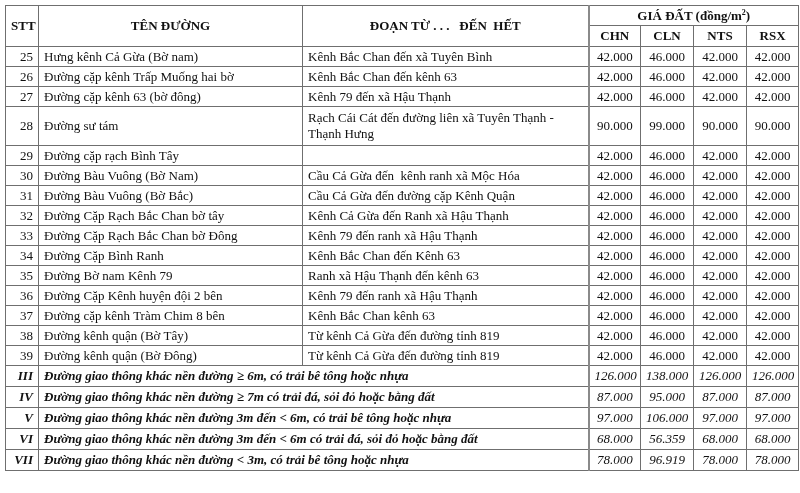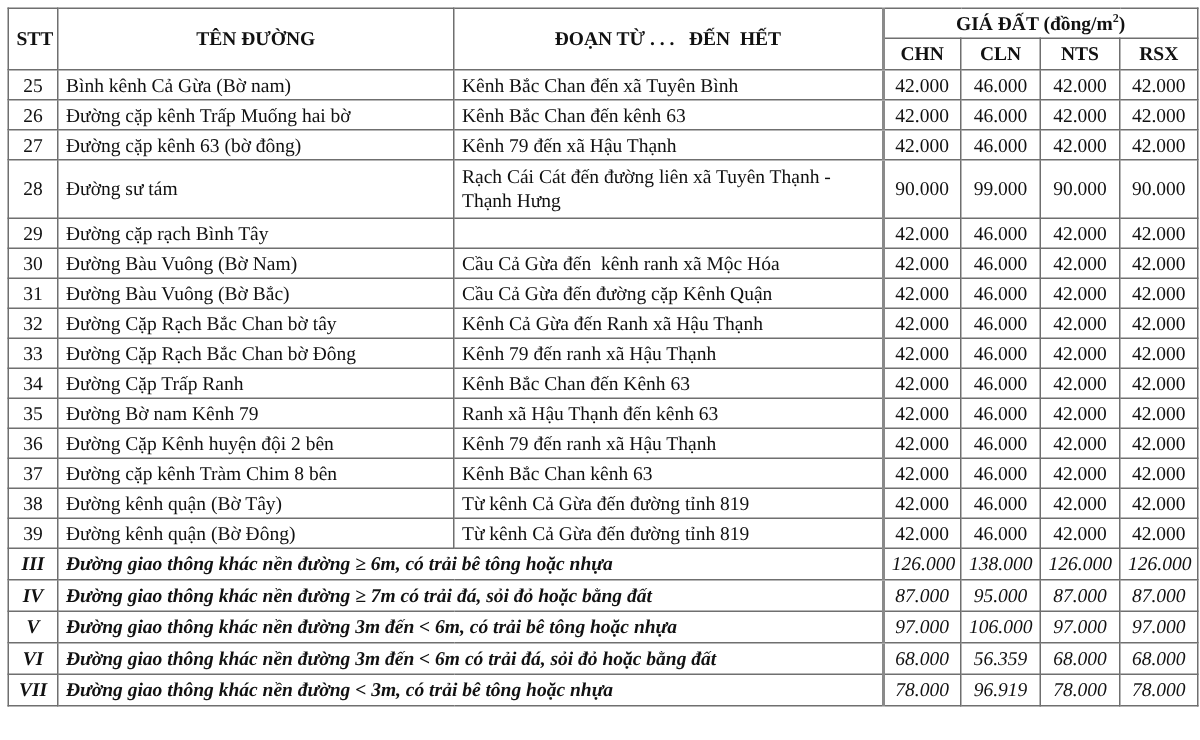--- a/index.html
+++ b/index.html
@@ -2,21 +2,21 @@
 <html><head>
 <meta charset="utf-8">
 <style>
   html, body { margin:0; padding:0; background:#ffffff; }
   body { width:800px; height:493px; overflow:hidden; font-family:"Liberation Serif","DejaVu Serif",serif; color:#111; }
   table.price { position:absolute; left:5px; top:5px; border-collapse:collapse; table-layout:fixed; width:793px; font-size:13px;border-radius:20px; }
   table.price td, table.price th { border:1px solid #6f6f6f; padding:0 5px; vertical-align:middle; line-height:16px; }
   table.price th { font-weight:bold; text-align:center; font-size:13px; }
   th.h-top { height:19px; }
   th.h-sub { height:20px; }
-  td.stt { text-align:center; }
+  td.stt { text-align:right; }
   td.num { text-align:center; padding:0 2px; }
   tr.r td { height:19px; }
   tr.r2 td { height:38px; }
   tr.b td { height:20px;font-style:italic; }
   tr.b td.name, tr.b td.stt { font-weight:bold; }
   sup { font-size:8px; line-height:0; }
   .thick-l { border-left:2px solid #8a8a8a !important;margin-top:28px; }
 </style>
 </head>
 <body>
@@ -41,21 +41,21 @@
     <tr>
       <th class="h-sub thick-l">CHN</th>
       <th class="h-sub">CLN</th>
       <th class="h-sub">NTS</th>
       <th class="h-sub">RSX</th>
     </tr>
   </thead>
   <tbody id="tbody">
     <tr class="r">
         <td class="stt">25</td>
-        <td>Bình kênh Cả Gừa (Bờ nam)</td>
+        <td>Hưng kênh Cả Gừa (Bờ nam)</td>
         <td>Kênh Bắc Chan đến xã Tuyên Bình</td>
         <td class="num thick-l">42.000</td>
         <td class="num">46.000</td>
         <td class="num">42.000</td>
         <td class="num">42.000</td>
       </tr>
     <tr class="r">
         <td class="stt">26</td>
         <td>Đường cặp kênh Trấp Muống hai bờ</td>
         <td>Kênh Bắc Chan đến kênh 63</td>
@@ -122,21 +122,21 @@
         <td class="stt">33</td>
         <td>Đường Cặp Rạch Bắc Chan bờ Đông</td>
         <td>Kênh 79 đến ranh xã Hậu Thạnh</td>
         <td class="num thick-l">42.000</td>
         <td class="num">46.000</td>
         <td class="num">42.000</td>
         <td class="num">42.000</td>
       </tr>
     <tr class="r">
         <td class="stt">34</td>
-        <td>Đường Cặp Trấp Ranh</td>
+        <td>Đường Cặp Bình Ranh</td>
         <td>Kênh Bắc Chan đến Kênh 63</td>
         <td class="num thick-l">42.000</td>
         <td class="num">46.000</td>
         <td class="num">42.000</td>
         <td class="num">42.000</td>
       </tr>
     <tr class="r">
         <td class="stt">35</td>
         <td>Đường Bờ nam Kênh 79</td>
         <td>Ranh xã Hậu Thạnh đến kênh 63</td>

